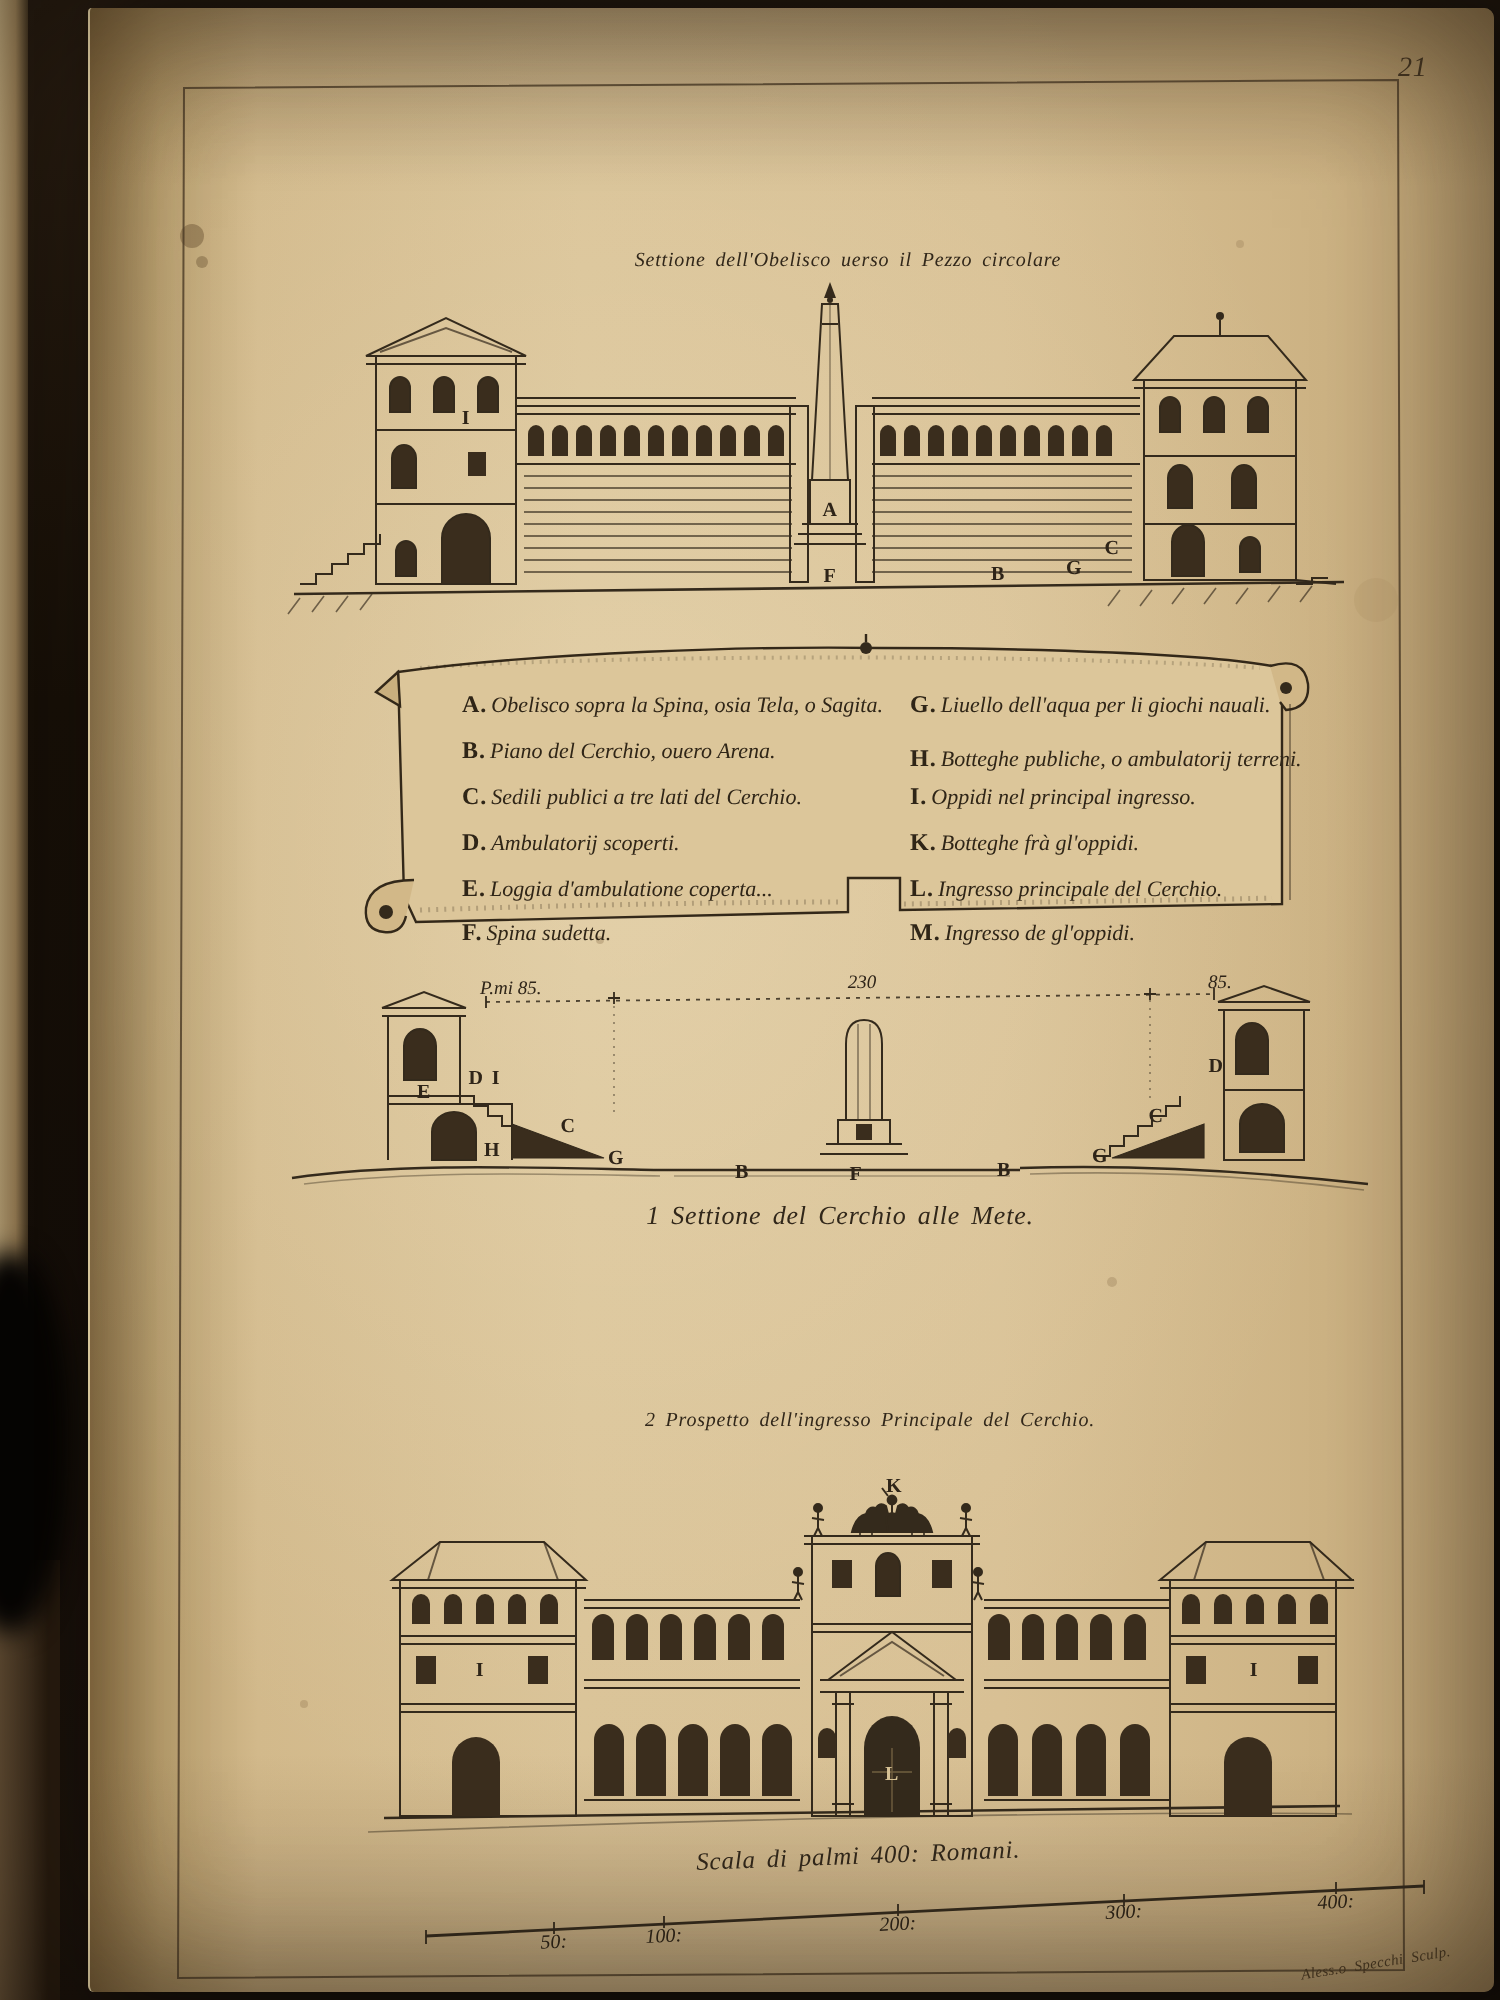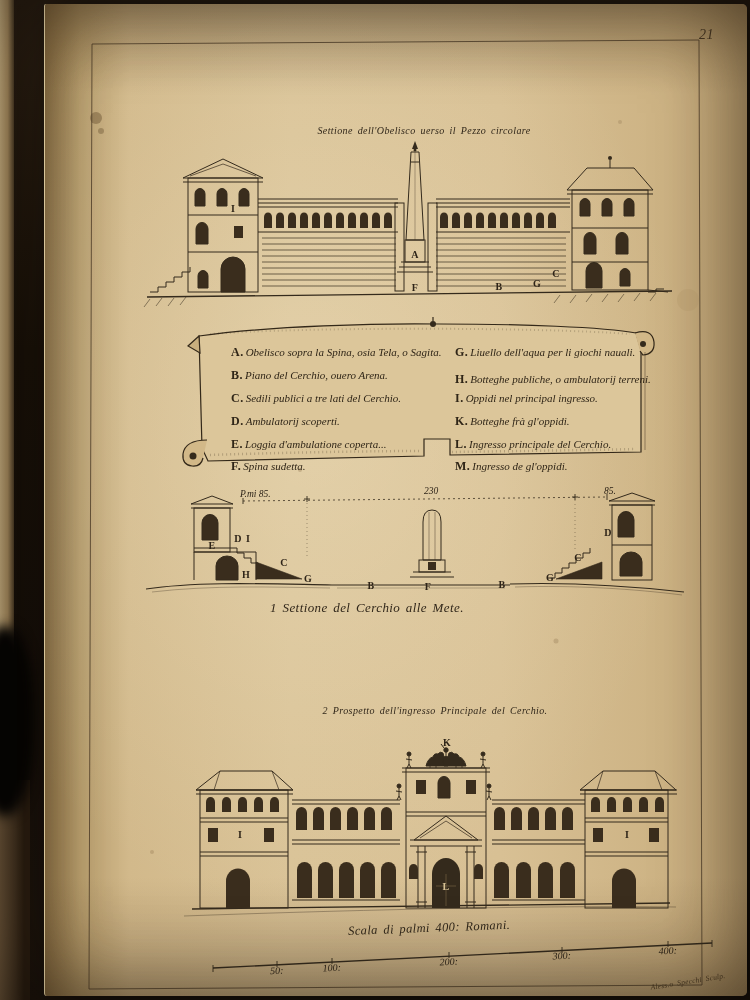--- a/index.html
+++ b/index.html
@@ -26,21 +26,21 @@
   svg.plate{left:0;top:0;width:750px;height:1000px;}
   svg.plate text{font-family:"Liberation Serif",serif;fill:#2e2418;}
   .fl{font-size:10px;font-weight:bold;letter-spacing:.3px;}
   .fl-light{font-size:10px;font-weight:bold;fill:#d6c194 !important;}
   .dim{font-size:9.5px;font-style:italic;}
   .tick{font-size:10px;font-style:italic;}
   
   .etext{color:#31271a;font-style:italic;letter-spacing:.4px;word-spacing:2px;}
   .page-number{left:699px;top:27px;font-size:14px;color:#473722;font-style:italic;}
   .title{left:274px;top:125px;width:300px;text-align:center;font-size:10px;}
-  .cap1{left:270px;top:600px;width:300px;font-size:13px;}
+  .cap1{left:270px;top:600px;width:300px;text-align:center;font-size:13px;}
   .cap2{left:235px;top:705px;width:400px;text-align:center;font-size:10px;}
   .scale-label{left:348px;top:919px;width:260px;font-size:12.5px;transform:rotate(-2.2deg);}
   .sig{left:650px;top:975px;width:100px;font-size:7.5px;transform:rotate(-9deg);
        color:#4a3922;letter-spacing:.2px;}
   .lg-row{position:absolute;white-space:nowrap;font-size:11px;color:#2f2517;font-style:italic;}
   .lg-key{font-style:normal;font-size:12px;letter-spacing:.5px;margin-right:2px;font-weight:bold;}
   .col-l{left:204px;margin-left:27px;}
   .col-r{left:455px;}
 </style>
 </head>

